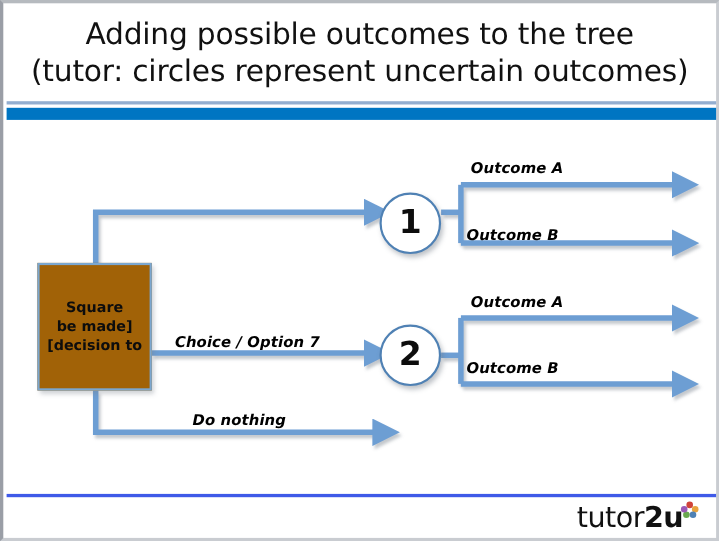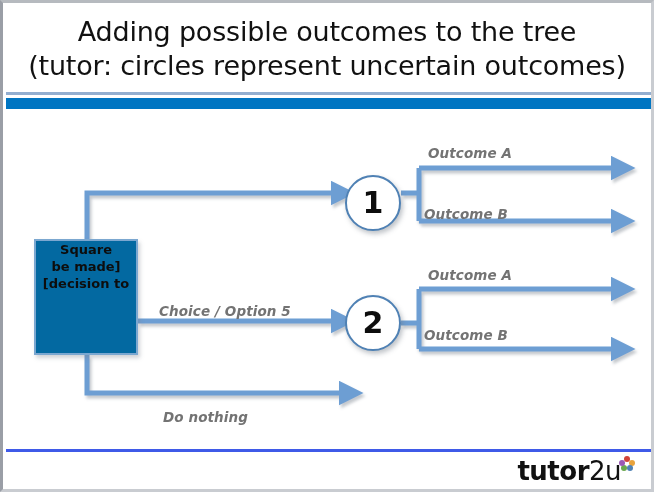--- a/index.html
+++ b/index.html
@@ -80,36 +80,36 @@
     height: 330px;
   }
 
   
   .lbl {
     position: absolute;
     font-family: "DejaVu Sans", sans-serif;
     font-weight: bold;
     font-style: italic;
     font-size: 13.5px;
-    color: #737373;
+    color: #000000;
     white-space: nowrap;
     letter-spacing: 0.1px;
   }
 
   .node-square {
     position: absolute;
     left: 31px;
     top: 236px;
     width: 104px;
     height: 116px;
     border: 2px solid #7ba7d0;
-    background: #0369a1;
+    background: #a16207;
     box-sizing: border-box;
     display: flex;
-    align-items: flex-start;
+    align-items: center;
     justify-content: center;
     box-shadow: 2px 3px 4px rgba(120,130,140,0.35);
   }
   .node-square-text {
     font-family: "DejaVu Sans", sans-serif;
     font-weight: bold;
     font-size: 13px;
     line-height: 17px;
     color: #0d0d0d;
     text-align: center;
@@ -155,22 +155,22 @@
     display: flex;
     align-items: center;
   }
   .logo-text {
     font-family: "DejaVu Sans", sans-serif;
     font-size: 26px;
     line-height: 28px;
     color: #111111;
     letter-spacing: -0.5px;
   }
-  .logo-text .lite { font-weight: 700; }
-  .logo-text .bold { font-weight: normal; }
+  .logo-text .lite { font-weight: 400; }
+  .logo-text .bold { font-weight: bold; }
   .logo-mark {
     position: relative;
     width: 16px;
     height: 16px;
     margin-left: -2px;
     margin-top: -14px;
   }
   .logo-mark i {
     position: absolute;
     width: 6px;
@@ -245,22 +245,22 @@
     </div>
   </div>
 
   <div class="node-circle" id="circle-1">
     <span class="node-circle-text">1</span>
   </div>
   <div class="node-circle" id="circle-2">
     <span class="node-circle-text">2</span>
   </div>
 
-  <div class="lbl" style="left:156px; top:300px;">Choice / Option 5</div>
-  <div class="lbl" style="left:160px; top:371px;margin-top:35px;">Do nothing</div>
+  <div class="lbl" style="left:156px; top:300px;">Choice / Option 7</div>
+  <div class="lbl" style="left:172px; top:371px;">Do nothing</div>
 
   <div class="lbl" style="left:425px; top:142px;">Outcome A</div>
   <div class="lbl" style="left:421px; top:203px;">Outcome B</div>
 
   <div class="lbl" style="left:425px; top:264px;">Outcome A</div>
   <div class="lbl" style="left:421px; top:324px;">Outcome B</div>
 
   <div class="footer-rule"></div>
   <div class="footer-logo">
     <span class="logo-text"><span class="lite">tutor</span><span class="bold">2u</span></span>

